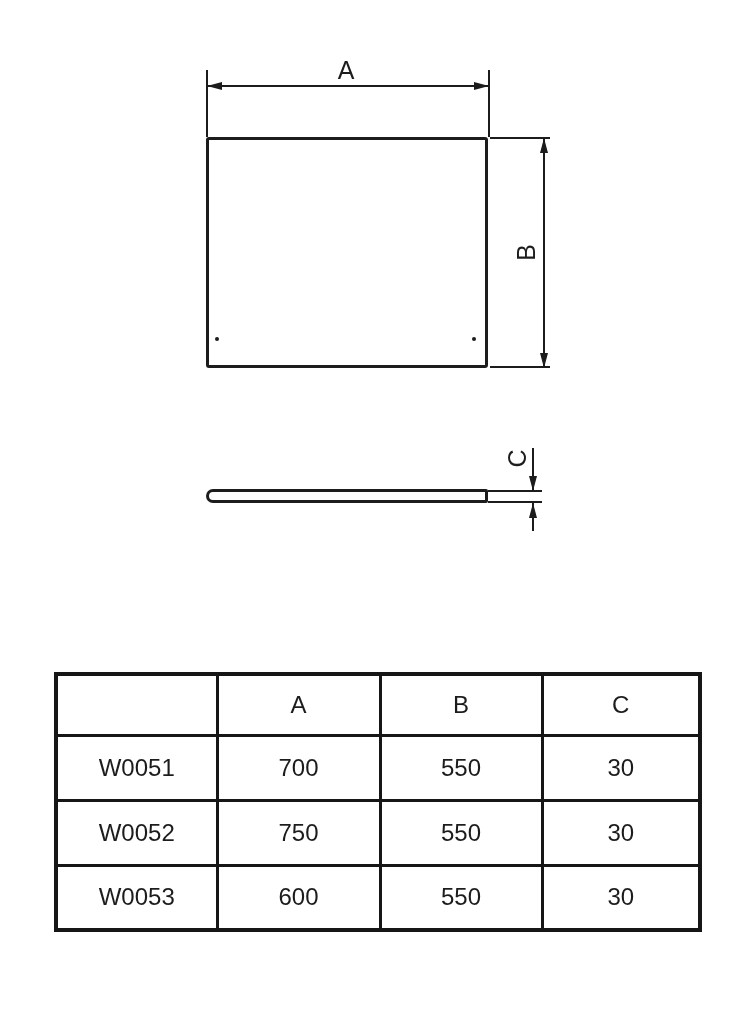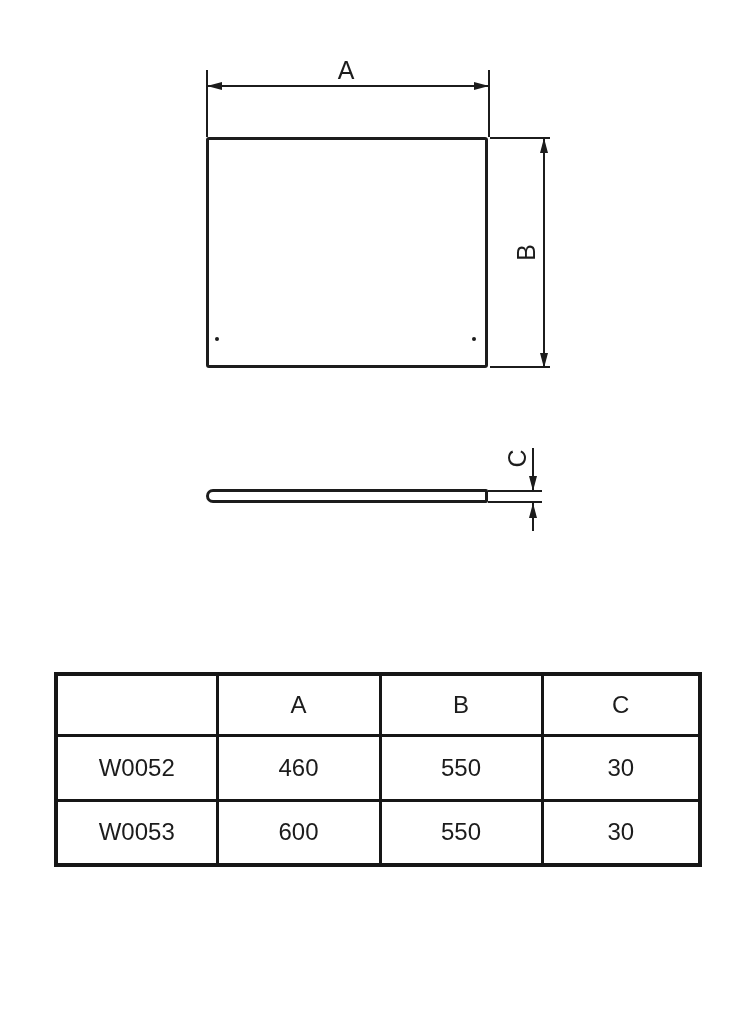--- a/index.html
+++ b/index.html
@@ -120,22 +120,28 @@
       <col style="width:158px">
     </colgroup>
     <tbody>
       <tr class="row-header">
         <td></td>
         <td>A</td>
         <td>B</td>
         <td>C</td>
       </tr>
       <tr class="row-data">
+        <td>W0051</td>
+        <td>700</td>
+        <td>550</td>
+        <td>30</td>
+      </tr>
+      <tr class="row-data">
         <td>W0052</td>
-        <td>460</td>
+        <td>750</td>
         <td>550</td>
         <td>30</td>
       </tr>
       <tr class="row-data">
         <td>W0053</td>
         <td>600</td>
         <td>550</td>
         <td>30</td>
       </tr>
     </tbody>

